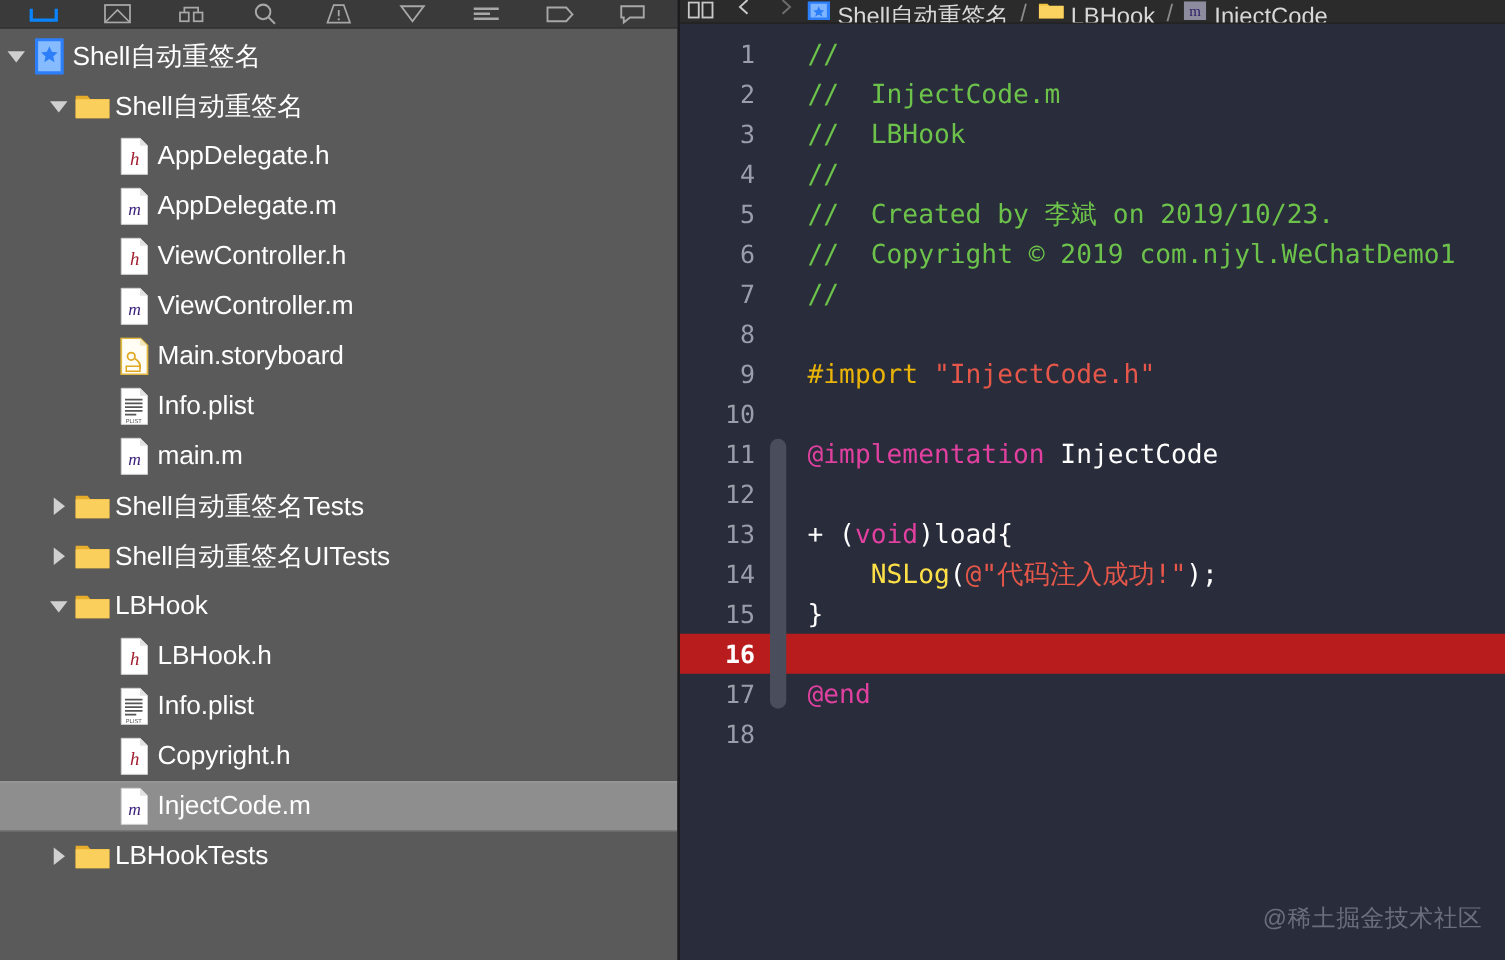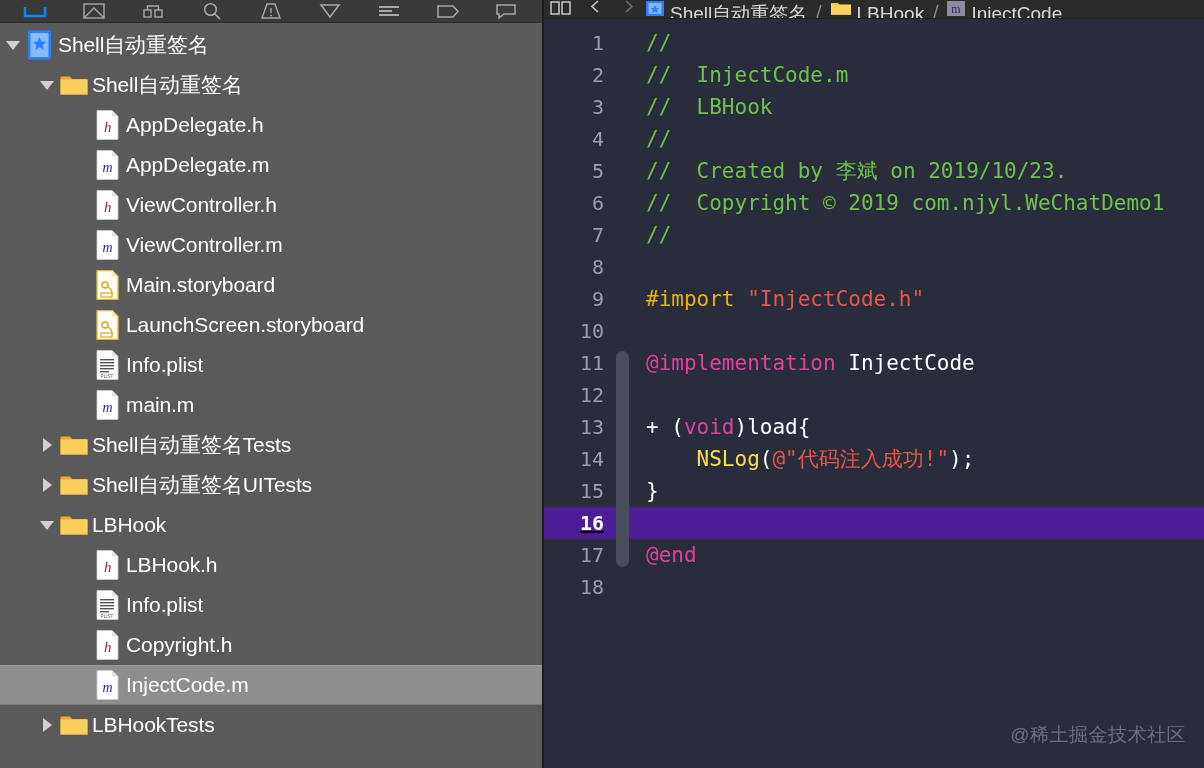--- a/index.html
+++ b/index.html
@@ -154,22 +154,21 @@
     padding-top: 8px;
   }
   .code-line {
     height: 32px;
     display: flex;
     align-items: center;
     position: relative;
     white-space: pre;
   }
   .code-line.current {
-    background: #4c1d95;
-    text-decoration: underline;
+    background: #b91c1c;
   }
   .gutter-num {
     width: 74px;
     flex: 0 0 74px;
     text-align: right;
     padding-right: 12px;
     box-sizing: border-box;
     color: #9b9eaa;
     font-size: 20px;
     font-family: "DejaVu Sans Mono", monospace;
@@ -396,34 +395,20 @@
           <div class="row-icon">
             <svg width="24" height="30" viewBox="0 0 24 30">
               <path d="M1 0.5 h15 l6 6 v23 h-21z" fill="#fffdf4" stroke="#e0b840" stroke-width="1.4"></path>
               <path d="M16 0.5 v6 h6z" fill="#f3e7c0"></path>
               <circle cx="9" cy="15" r="3" fill="none" stroke="#e0a820" stroke-width="1.4"></circle>
               <path d="M12 17 q5 3 4 8" fill="none" stroke="#e0a820" stroke-width="1.4"></path>
               <rect x="5" y="23" width="11" height="4" fill="none" stroke="#e0a820" stroke-width="1.2"></rect>
             </svg>
           </div>
           <div class="row-label">Main.storyboard</div>
-        </div>
-        <div class="row">
-          <div style="width: 68px; flex: 0 0 68px;"></div>
-          <div class="disclosure"></div>
-          <div class="row-icon">
-            <svg width="24" height="30" viewBox="0 0 24 30">
-              <path d="M1 0.5 h15 l6 6 v23 h-21z" fill="#fffdf4" stroke="#e0b840" stroke-width="1.4"></path>
-              <path d="M16 0.5 v6 h6z" fill="#f3e7c0"></path>
-              <circle cx="9" cy="15" r="3" fill="none" stroke="#e0a820" stroke-width="1.4"></circle>
-              <path d="M12 17 q5 3 4 8" fill="none" stroke="#e0a820" stroke-width="1.4"></path>
-              <rect x="5" y="23" width="11" height="4" fill="none" stroke="#e0a820" stroke-width="1.2"></rect>
-            </svg>
-          </div>
-          <div class="row-label">LaunchScreen.storyboard</div>
         </div>
         <div class="row">
           <div style="width: 68px; flex: 0 0 68px;"></div>
           <div class="disclosure"></div>
           <div class="row-icon">
             <svg width="24" height="30" viewBox="0 0 24 30">
               <path d="M1 0.5 h15 l6 6 v23 h-21z" fill="#ffffff" stroke="#cfcfcf" stroke-width="0.8"></path>
               <path d="M16 0.5 v6 h6z" fill="#e2e2e2"></path>
               <g fill="#555">
                 <rect x="4" y="9" width="14" height="1.4"></rect>

